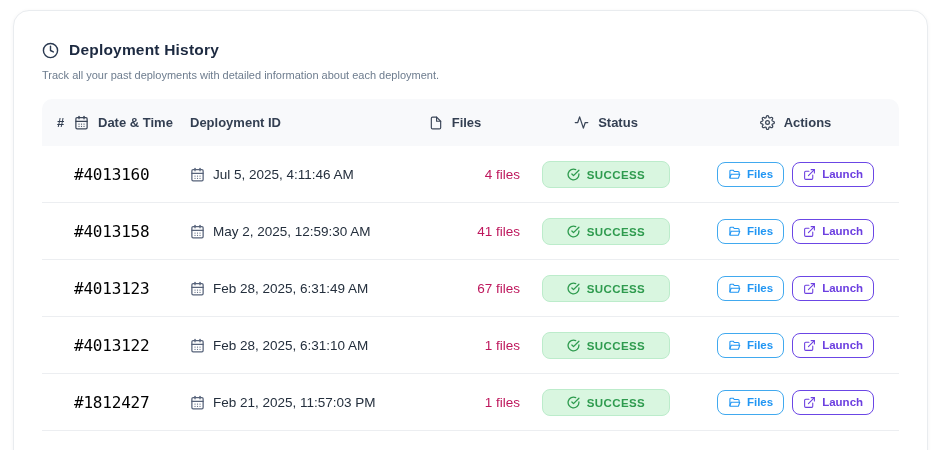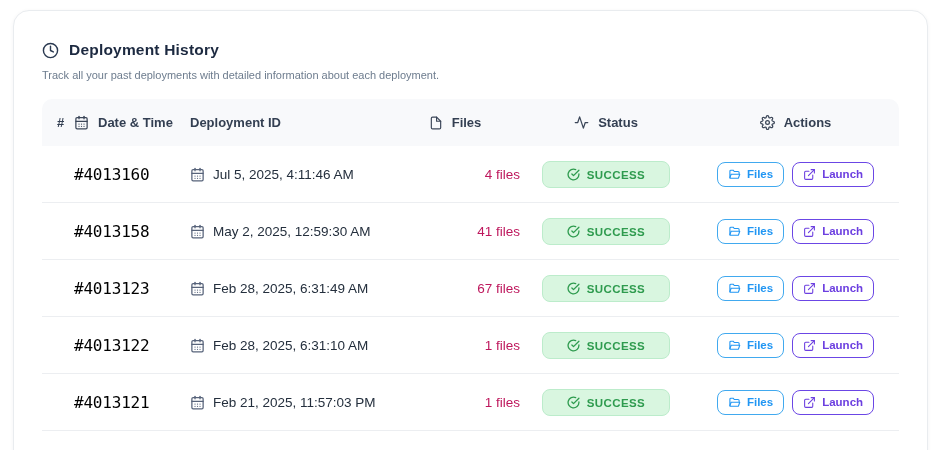--- a/index.html
+++ b/index.html
@@ -366,21 +366,21 @@
                   <line x1="10" y1="14" x2="21" y2="3"></line>
                 </svg>
         </span>
         <span>Launch</span>
       </button>
     </div>
   </div>
 
   <div class="trow grid-cols">
     <div></div>
-    <div class="c-id">#4013121</div>
+    <div class="c-id">#1812427</div>
     <div class="c-date">
       <span>
         <svg width="15" height="15" viewBox="0 0 24 24" fill="none" stroke="#57637a" stroke-width="2" stroke-linecap="round" stroke-linejoin="round">
                 <rect x="3" y="4" width="18" height="18" rx="2"></rect>
                 <line x1="16" y1="2" x2="16" y2="6"></line>
                 <line x1="8" y1="2" x2="8" y2="6"></line>
                 <line x1="3" y1="10" x2="21" y2="10"></line>
                 <line x1="8" y1="14.5" x2="8.01" y2="14.5"></line>
                 <line x1="12" y1="14.5" x2="12.01" y2="14.5"></line>
                 <line x1="16" y1="14.5" x2="16.01" y2="14.5"></line>

